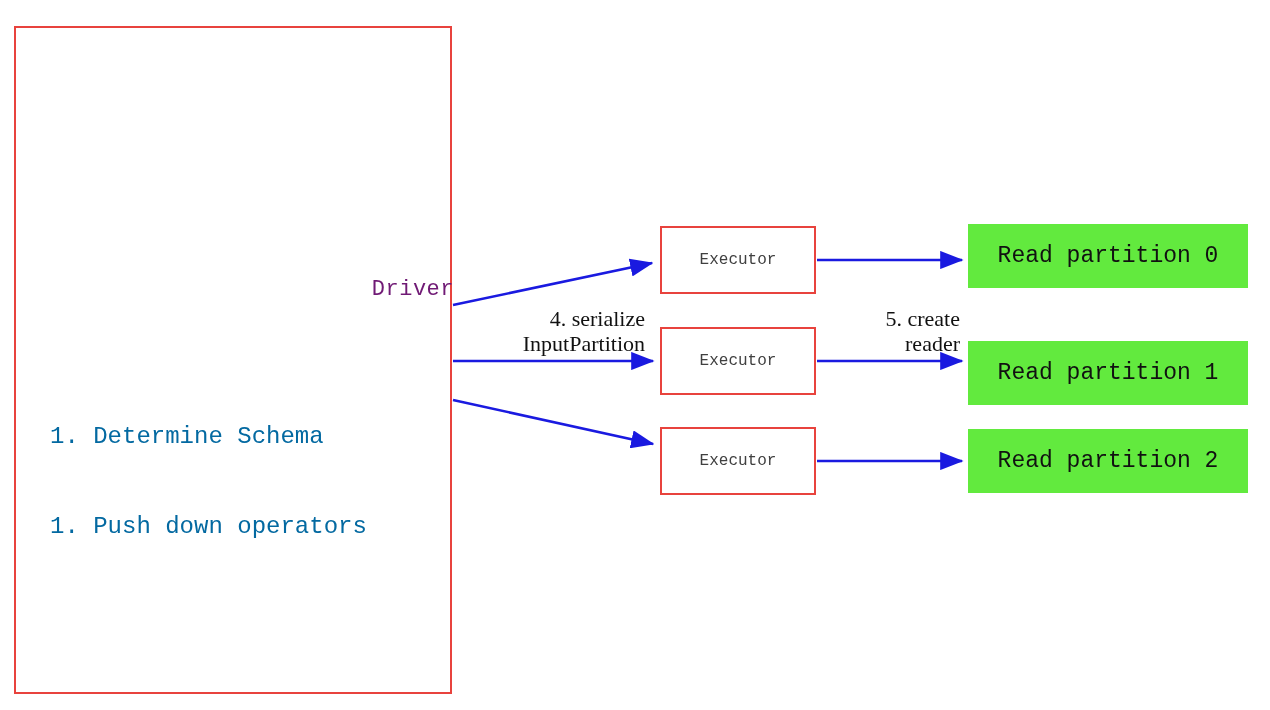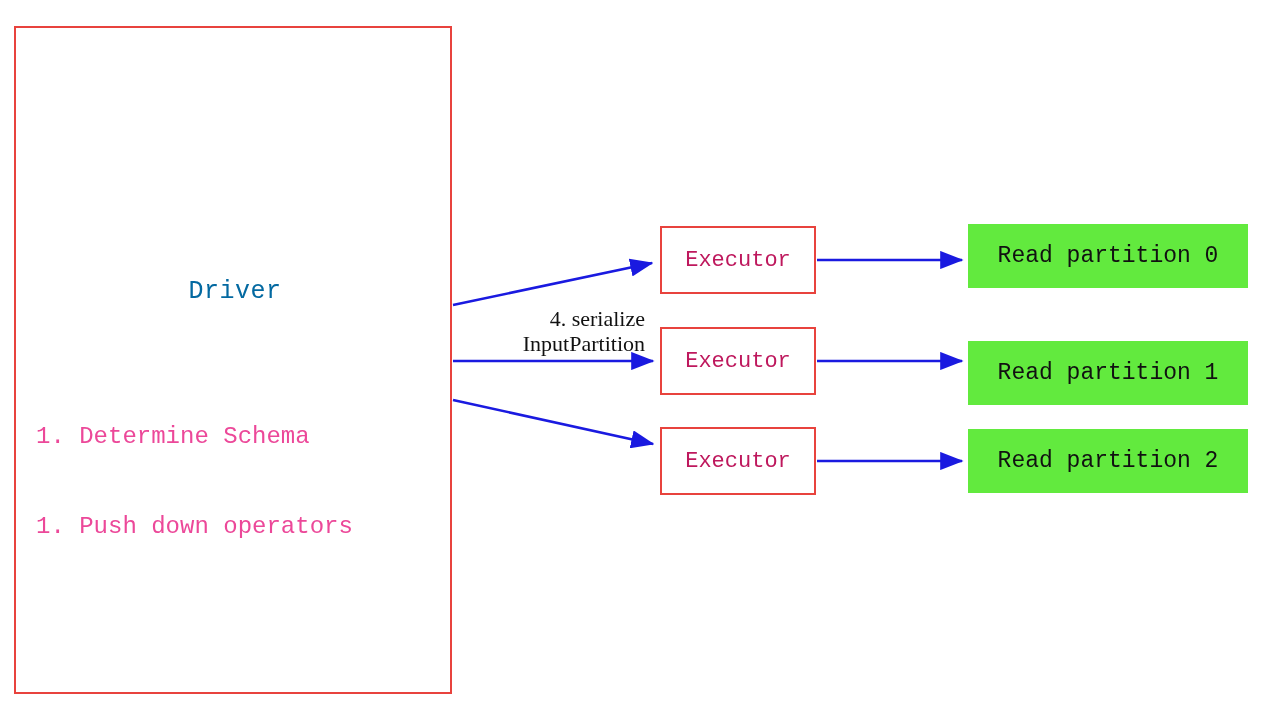--- a/index.html
+++ b/index.html
@@ -25,55 +25,55 @@
     height: 668px;
     border: 2px solid #e8433d;
     background: #ffffff;
     box-sizing: border-box;
   }
   .driver-title {
     position: absolute;
     left: 0;
     top: 249px;
     width: 438px;
-    text-align: center;
+    text-align: right;
     font-family: "Liberation Mono", "DejaVu Sans Mono", monospace;
-    font-size: 25px;
-    color: #0369a1;
+    font-size: 22px;
+    color: #701a75;
     letter-spacing: 0.5px;
     white-space: pre;
   }
   .driver-steps {
     position: absolute;
-    left: 20px;
+    left: 34px;
     top: 334px;
     font-family: "Liberation Mono", "DejaVu Sans Mono", monospace;
     font-size: 24px;
     line-height: 30px;
-    color: #ec4899;
+    color: #0369a1;
     white-space: pre;
   }
   .driver-steps div { white-space: pre; }
 
   
   .executor-box {
     position: absolute;
     width: 156px;
     height: 68px;
     border: 2px solid #e8433d;
     background: #ffffff;
     box-sizing: border-box;
     display: flex;
     align-items: center;
     justify-content: center;
   }
   .executor-label {
     font-family: "Liberation Mono", "DejaVu Sans Mono", monospace;
-    font-size: 22px;
-    color: #be185d;
+    font-size: 16px;
+    color: #404040;
     white-space: pre;
   }
   #exec-0 { left: 660px; top: 226px; }
   #exec-1 { left: 660px; top: 327px; }
   #exec-2 { left: 660px; top: 427px; }
 
   
   .partition-box {
     position: absolute;
     left: 968px;
@@ -165,14 +165,16 @@
 
     <line x1="817" y1="260" x2="962" y2="260" stroke="#1a1ae0" stroke-width="2.6" marker-end="url(#ah)"></line>
 
     <line x1="817" y1="361" x2="962" y2="361" stroke="#1a1ae0" stroke-width="2.6" marker-end="url(#ah)"></line>
 
     <line x1="817" y1="461" x2="962" y2="461" stroke="#1a1ae0" stroke-width="2.6" marker-end="url(#ah)"></line>
   </svg>
 
   <div class="edge-label" id="label-serialize">4. serialize
 InputPartition</div>
+  <div class="edge-label" id="label-create">5. create
+reader</div>
 
 </div>
 
 </body></html>

